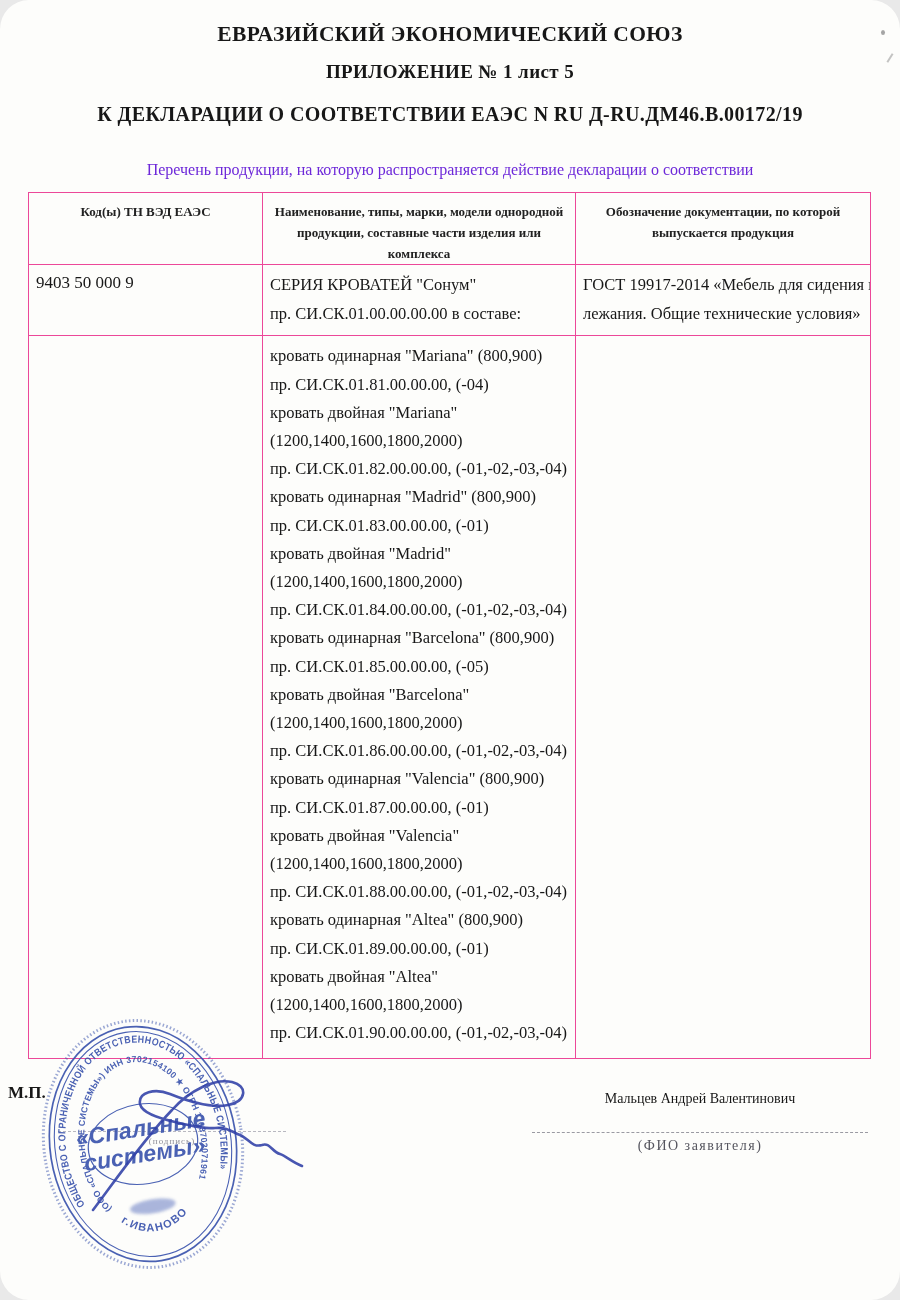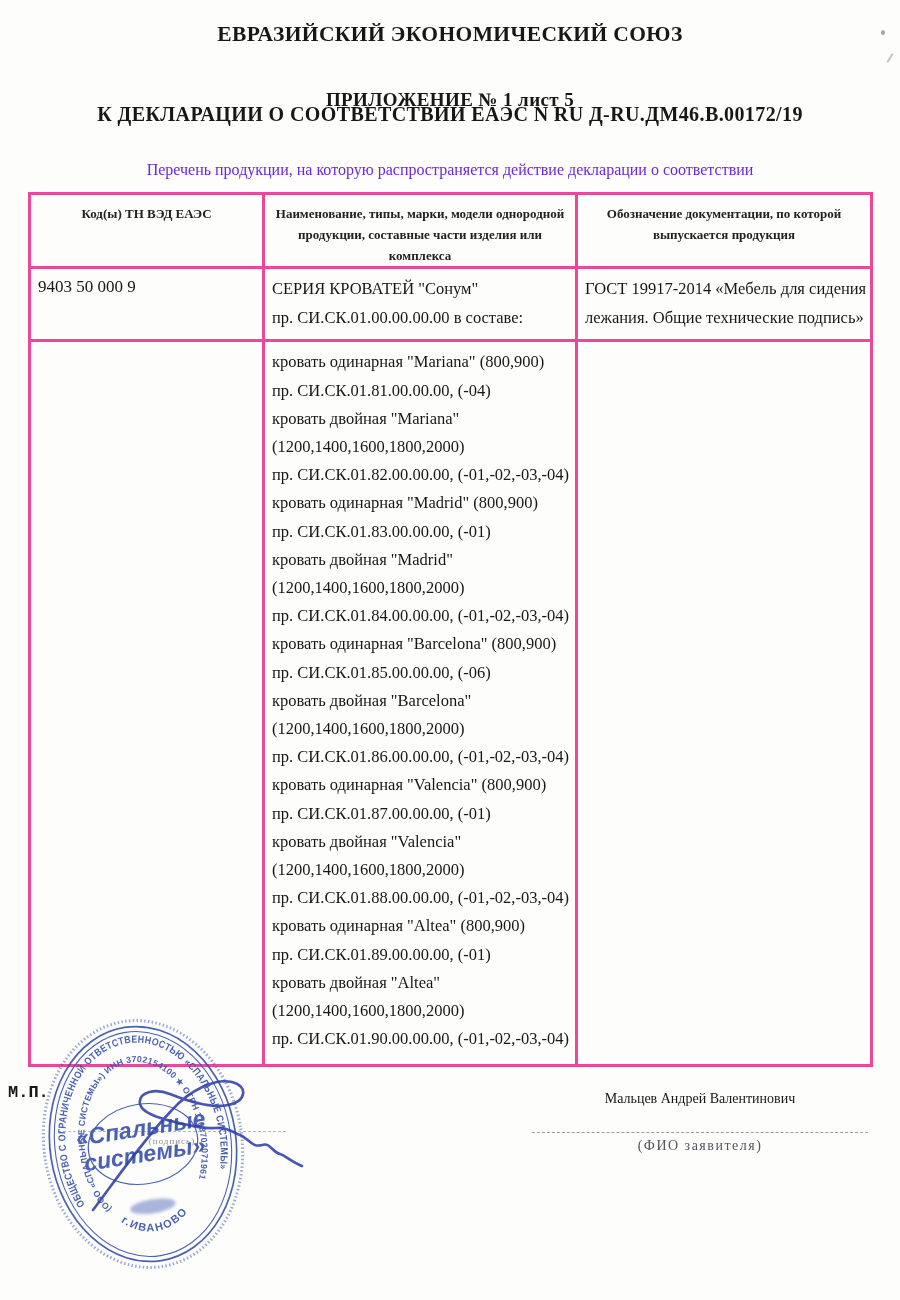--- a/index.html
+++ b/index.html
@@ -1,38 +1,38 @@
 <!DOCTYPE html>
 <html><head>
 <meta charset="utf-8">
 <style>
   html,body{margin:0;padding:0;background:#e9e9e9;}
   .page{position:relative;width:900px;height:1300px;margin:0 auto;background:#fdfdfb;
-        font-family:"Liberation Serif",serif;color:#171717;overflow:hidden;}
+        font-family:"Liberation Serif",serif;color:#171717;overflow:hidden;border-radius:29px;}
 
   
   .hline{position:absolute;left:0;width:100%;text-align:center;font-weight:bold;letter-spacing:.4px;}
   .h1{top:22px;font-size:21.5px;}
-  .h2{top:61px;font-size:19px;margin-top:28px;}
+  .h2{top:61px;font-size:19px;}
   .h3{top:97px;font-size:20px;margin-top:6px;}
 
   
   .tcaption{position:absolute;top:161px;left:0;width:100%;text-align:center;font-size:16px;color:#6d28d9;}
   table.ptable{position:absolute;left:28px;top:192px;width:842px;border-collapse:collapse;table-layout:fixed;}
-  .ptable th,.ptable td{border:3px solid #ec4899;vertical-align:top;overflow:hidden;}
+  .ptable th,.ptable td{border:1px solid #ec4899;vertical-align:top;overflow:hidden;}
   .ptable th{font-size:13px;font-weight:bold;text-align:center;padding:9px 8px 0 8px;height:61px;line-height:1.6;color:#222;}
   td.codecell{font-size:17px;padding:8px 0 0 7px;white-space:nowrap;}
   td.namecell,td.doccell{font-size:16.5px;padding:6px 0 0 7px;}
   td.doccell{font-size:16.5px;padding-right:4px;}
   .line{line-height:28.2px;white-space:nowrap;}
   tr.r1 td{height:62px;}
   tr.r2 td{height:714px;}
 
   
-  .mp{position:absolute;left:8px;top:1083px;font-size:17px;font-weight:bold;z-index:1;font-family:Liberation Mono, monospace;}
+  .mp{position:absolute;left:8px;top:1083px;font-size:17px;font-weight:bold;z-index:1;}
   .sig-line{position:absolute;left:58px;top:1131px;width:228px;border-top:1px dashed #b8b8c0;z-index:1;}
   .sig-cap{position:absolute;left:58px;top:1136px;width:228px;text-align:center;
            font-size:9px;color:#8d8d97;letter-spacing:1px;z-index:1;}
   .fio-name{position:absolute;left:528px;top:1091px;width:344px;text-align:center;font-size:14px;}
   .fio-line{position:absolute;left:532px;top:1132px;width:336px;border-top:1px dashed #9a9aa2;}
   .fio-cap{position:absolute;left:528px;top:1138px;width:344px;text-align:center;
            font-size:14px;color:#55555e;letter-spacing:1.5px;}
 
   
   .stampsvg{position:absolute;left:28px;top:1014px;z-index:3;opacity:.92;}
@@ -70,38 +70,38 @@
     </thead>
     <tbody>
       <tr class="r1">
         <td class="codecell">9403 50 000 9</td>
         <td class="namecell">
             <div class="line">СЕРИЯ КРОВАТЕЙ "Сонум"</div>
             <div class="line">пр. СИ.СК.01.00.00.00.00 в составе:</div>
           </td>
         <td class="doccell">
             <div class="line">ГОСТ 19917-2014 «Мебель для сидения и</div>
-            <div class="line">лежания. Общие технические подпись»</div>
+            <div class="line">лежания. Общие технические условия»</div>
           </td>
       </tr>
       <tr class="r2">
         <td class="codecell"></td>
         <td class="namecell">
             <div class="line">кровать одинарная "Mariana" (800,900)</div>
             <div class="line">пр. СИ.СК.01.81.00.00.00, (-04)</div>
             <div class="line">кровать двойная "Mariana"</div>
             <div class="line">(1200,1400,1600,1800,2000)</div>
             <div class="line">пр. СИ.СК.01.82.00.00.00, (-01,-02,-03,-04)</div>
             <div class="line">кровать одинарная "Madrid" (800,900)</div>
             <div class="line">пр. СИ.СК.01.83.00.00.00, (-01)</div>
             <div class="line">кровать двойная "Madrid"</div>
             <div class="line">(1200,1400,1600,1800,2000)</div>
             <div class="line">пр. СИ.СК.01.84.00.00.00, (-01,-02,-03,-04)</div>
             <div class="line">кровать одинарная "Barcelona" (800,900)</div>
-            <div class="line">пр. СИ.СК.01.85.00.00.00, (-06)</div>
+            <div class="line">пр. СИ.СК.01.85.00.00.00, (-05)</div>
             <div class="line">кровать двойная "Barcelona"</div>
             <div class="line">(1200,1400,1600,1800,2000)</div>
             <div class="line">пр. СИ.СК.01.86.00.00.00, (-01,-02,-03,-04)</div>
             <div class="line">кровать одинарная "Valencia" (800,900)</div>
             <div class="line">пр. СИ.СК.01.87.00.00.00, (-01)</div>
             <div class="line">кровать двойная "Valencia"</div>
             <div class="line">(1200,1400,1600,1800,2000)</div>
             <div class="line">пр. СИ.СК.01.88.00.00.00, (-01,-02,-03,-04)</div>
             <div class="line">кровать одинарная "Altea" (800,900)</div>
             <div class="line">пр. СИ.СК.01.89.00.00.00, (-01)</div>

